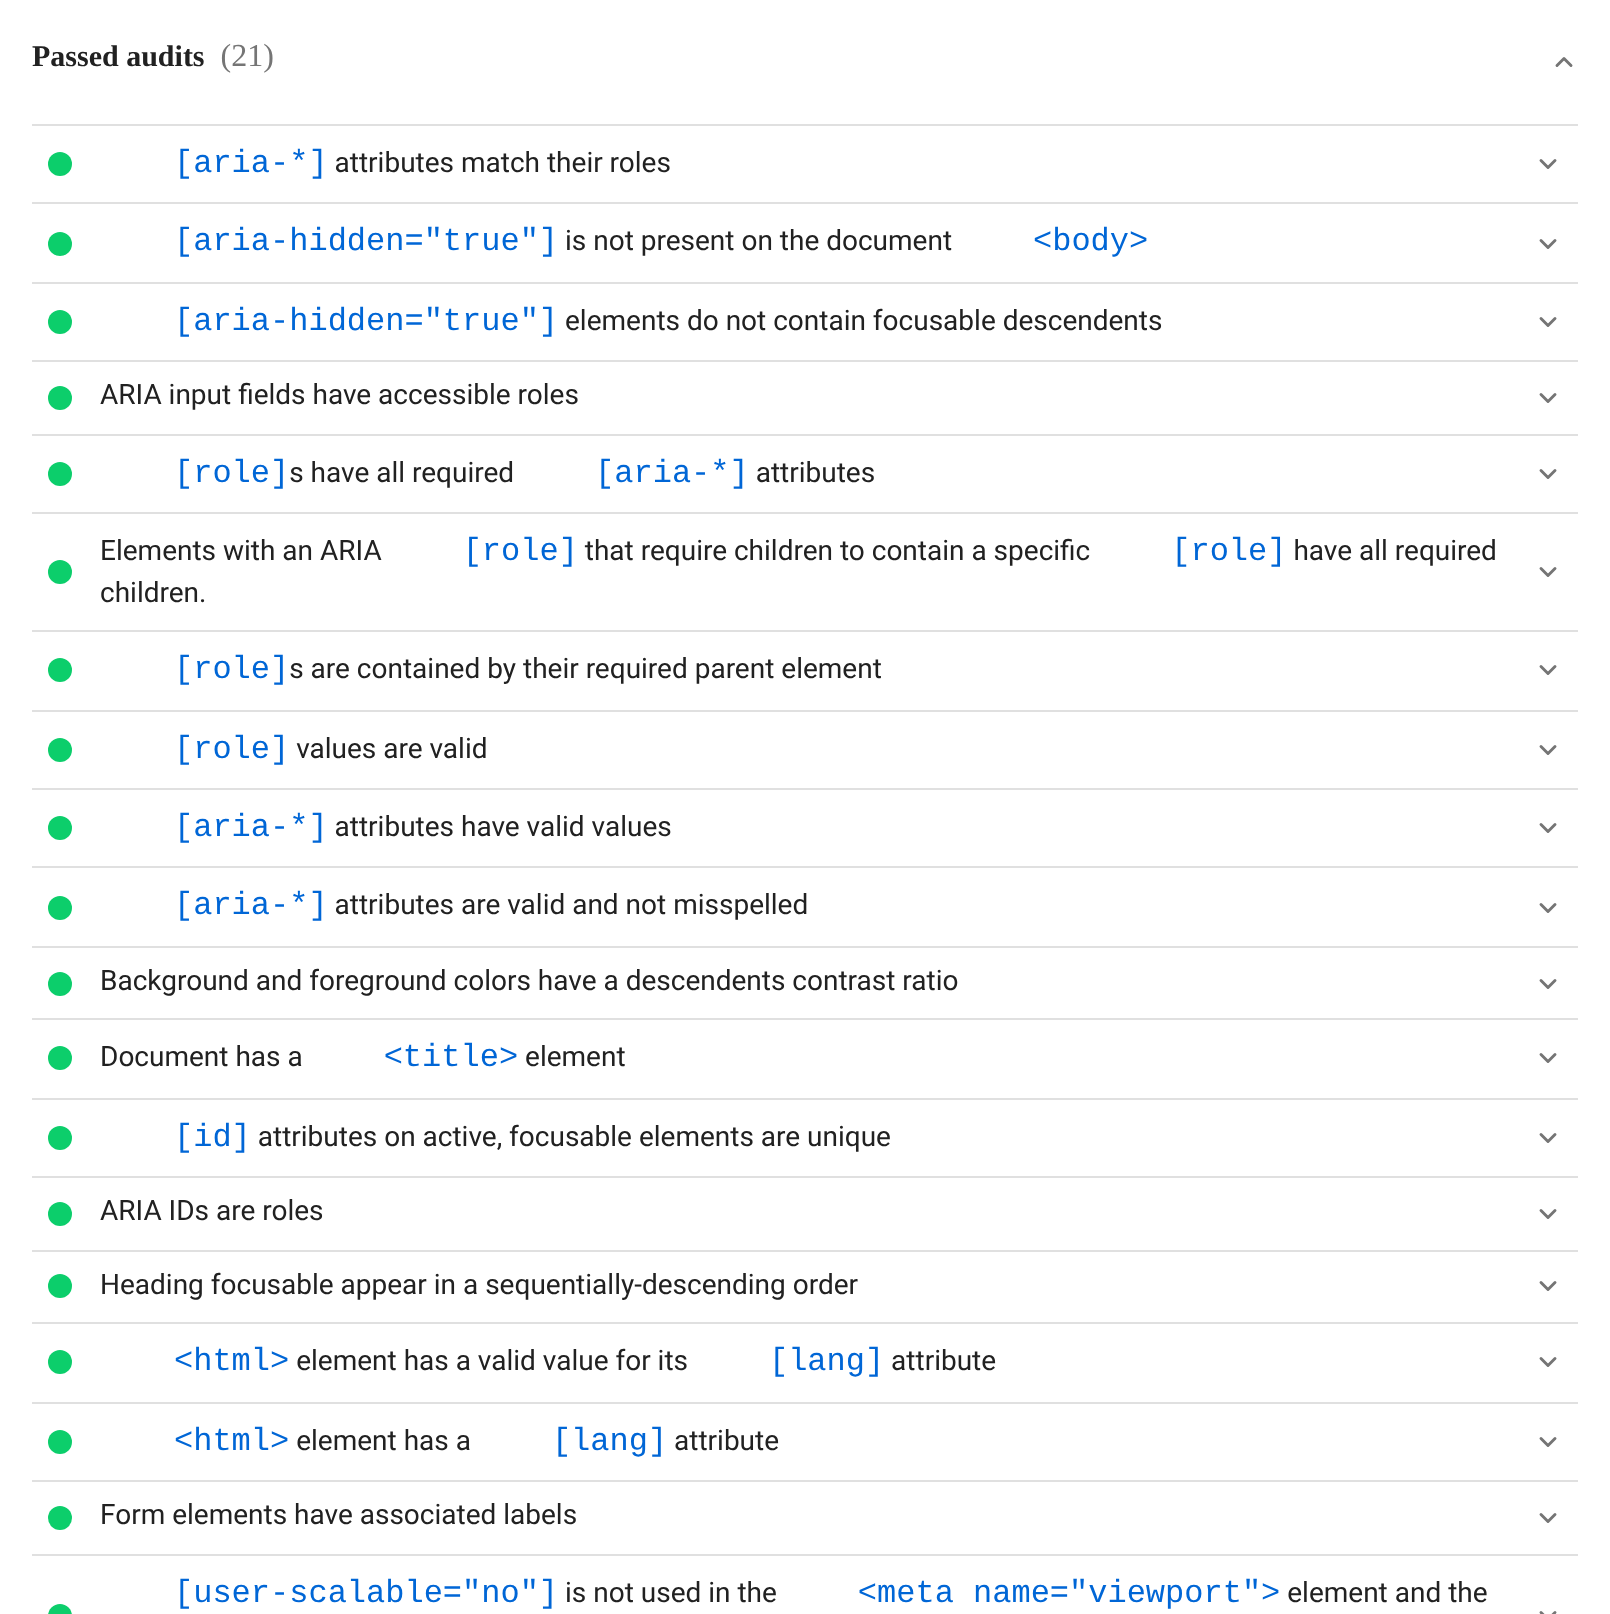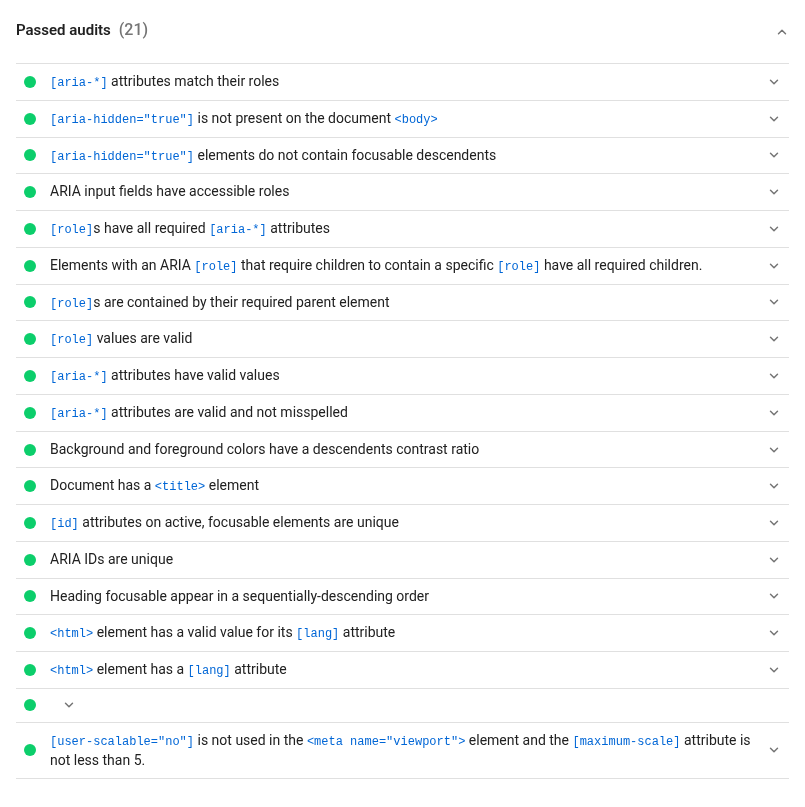--- a/index.html
+++ b/index.html
@@ -13,20 +13,21 @@
   width: 805px;
   padding: 16px;
   color: #212121;
 }
 .header {
   display: flex;
   align-items: flex-end;
   justify-content: space-between;
   padding: 4px 0 12px 0;
   cursor: pointer;
+  font-family: Liberation Serif, serif;
 }
 .header-title {
   font-size: 15px;
   font-weight: 600;
   color: #212121;
 }
 .header-count {
   color: #757575;
   font-weight: 500;
   margin-left: 4px;
@@ -52,22 +53,23 @@
   margin-right: 14px;
 }
 .audit-text {
   flex: 1;
   font-size: 14px;
   line-height: 1.4;
   color: #212121;
 }
 .audit-text code {
   font-family: "SFMono-Regular", Consolas, "Liberation Mono", Menlo, monospace;
-  font-size: 12px;
+  font-size: 16px;
   color: #0066d6;
+  margin-left: 37px;
 }
 .chevron {
   flex-shrink: 0;
   margin-left: 12px;
   color: #757575;
   display: flex;
   align-items: center;
 }
 .chevron svg {
   width: 14px;
@@ -205,21 +207,21 @@
       <span class="dot"></span>
       <span class="audit-text"><code>[id]</code> attributes on active, focusable elements are unique</span>
       <span class="chevron">
         <svg viewBox="0 0 24 24" fill="none" stroke="currentColor" stroke-width="2.5" stroke-linecap="round" stroke-linejoin="round">
           <polyline points="6 9 12 15 18 9"></polyline>
         </svg>
       </span>
     </div>
     <div class="audit-row">
       <span class="dot"></span>
-      <span class="audit-text">ARIA IDs are unique</span>
+      <span class="audit-text">ARIA IDs are roles</span>
       <span class="chevron">
         <svg viewBox="0 0 24 24" fill="none" stroke="currentColor" stroke-width="2.5" stroke-linecap="round" stroke-linejoin="round">
           <polyline points="6 9 12 15 18 9"></polyline>
         </svg>
       </span>
     </div>
     <div class="audit-row">
       <span class="dot"></span>
       <span class="audit-text">Heading focusable appear in a sequentially-descending order</span>
       <span class="chevron">
@@ -241,20 +243,21 @@
       <span class="dot"></span>
       <span class="audit-text"><code>&lt;html&gt;</code> element has a <code>[lang]</code> attribute</span>
       <span class="chevron">
         <svg viewBox="0 0 24 24" fill="none" stroke="currentColor" stroke-width="2.5" stroke-linecap="round" stroke-linejoin="round">
           <polyline points="6 9 12 15 18 9"></polyline>
         </svg>
       </span>
     </div>
     <div class="audit-row">
       <span class="dot"></span>
+      <span class="audit-text">Form elements have associated labels</span>
       <span class="chevron">
         <svg viewBox="0 0 24 24" fill="none" stroke="currentColor" stroke-width="2.5" stroke-linecap="round" stroke-linejoin="round">
           <polyline points="6 9 12 15 18 9"></polyline>
         </svg>
       </span>
     </div>
     <div class="audit-row">
       <span class="dot"></span>
       <span class="audit-text"><code>[user-scalable="no"]</code> is not used in the <code>&lt;meta name="viewport"&gt;</code> element and the <code>[maximum-scale]</code> attribute is not less than 5.</span>
       <span class="chevron">

